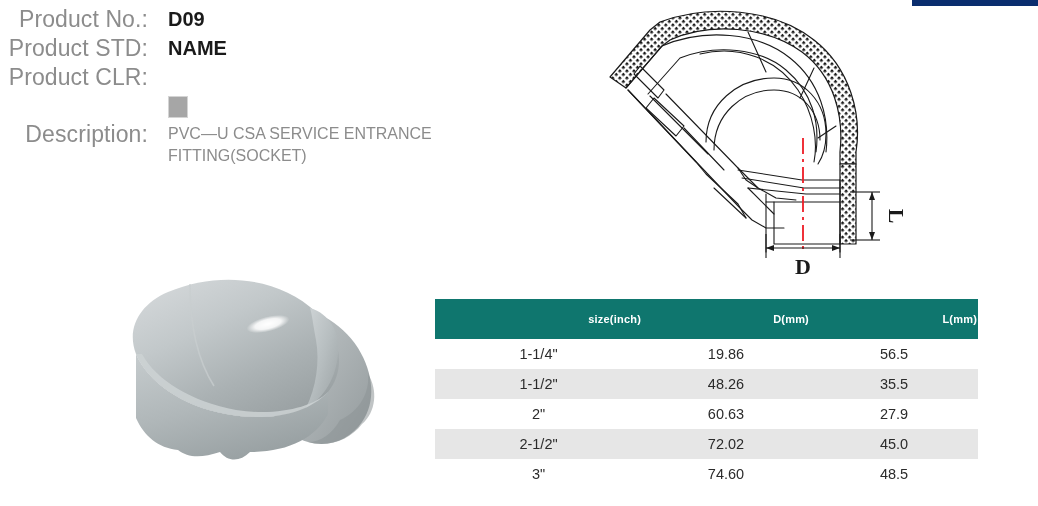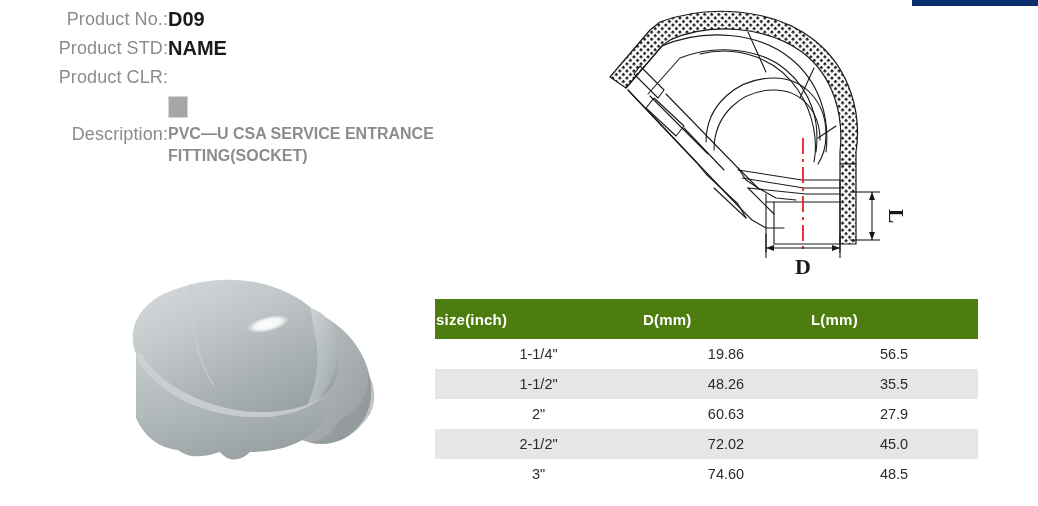--- a/index.html
+++ b/index.html
@@ -35,39 +35,39 @@
     width: 470px;
   }
   .spec-row {
     display: flex;
     align-items: flex-start;
     margin-bottom: 3px;
   }
   .spec-label {
     width: 168px;
     text-align: right;
-    padding-right: 0;
+    padding-right: 20px;
     box-sizing: border-box;
     color: #8c8c8c;
-    font-size: 18px;
+    font-size: 23px;
     line-height: 26px;
     white-space: nowrap;
     letter-spacing: 0.1px;
   }
   .spec-value {
     flex: 1 1 auto;
     font-size: 20px;
     line-height: 26px;
     color: #1a1a1a;
     font-weight: bold;
     white-space: pre-line;
   }
   .spec-value.muted {
     color: #8c8c8c;
-    font-weight: bold;
+    font-weight: normal;
     font-size: 16px;
     line-height: 22px;
     padding-top: 2px;
   }
   #color-swatch {
     display: inline-block;
     width: 18px;
     height: 20px;
     background: #a6a6a6;
     border: 1px solid #d4d4d4;
@@ -96,26 +96,26 @@
   
   #spec-table {
     position: absolute;
     left: 435px;
     top: 299px;
     width: 537px;
     border-collapse: collapse;
     table-layout: fixed;
   }
   #spec-table th {
-    background: #4d7c0f;
+    background: #0f766e;
     color: #ffffff;
-    font-size: 15px;
+    font-size: 11px;
     font-weight: bold;
     height: 38px;
-    text-align: left;
+    text-align: right;
     vertical-align: middle;
     border: 0;
     letter-spacing: 0.2px;
   }
   #spec-table td {
     height: 28px;
     text-align: center;
     vertical-align: middle;
     font-size: 14.5px;
     color: #2b2b2b;

